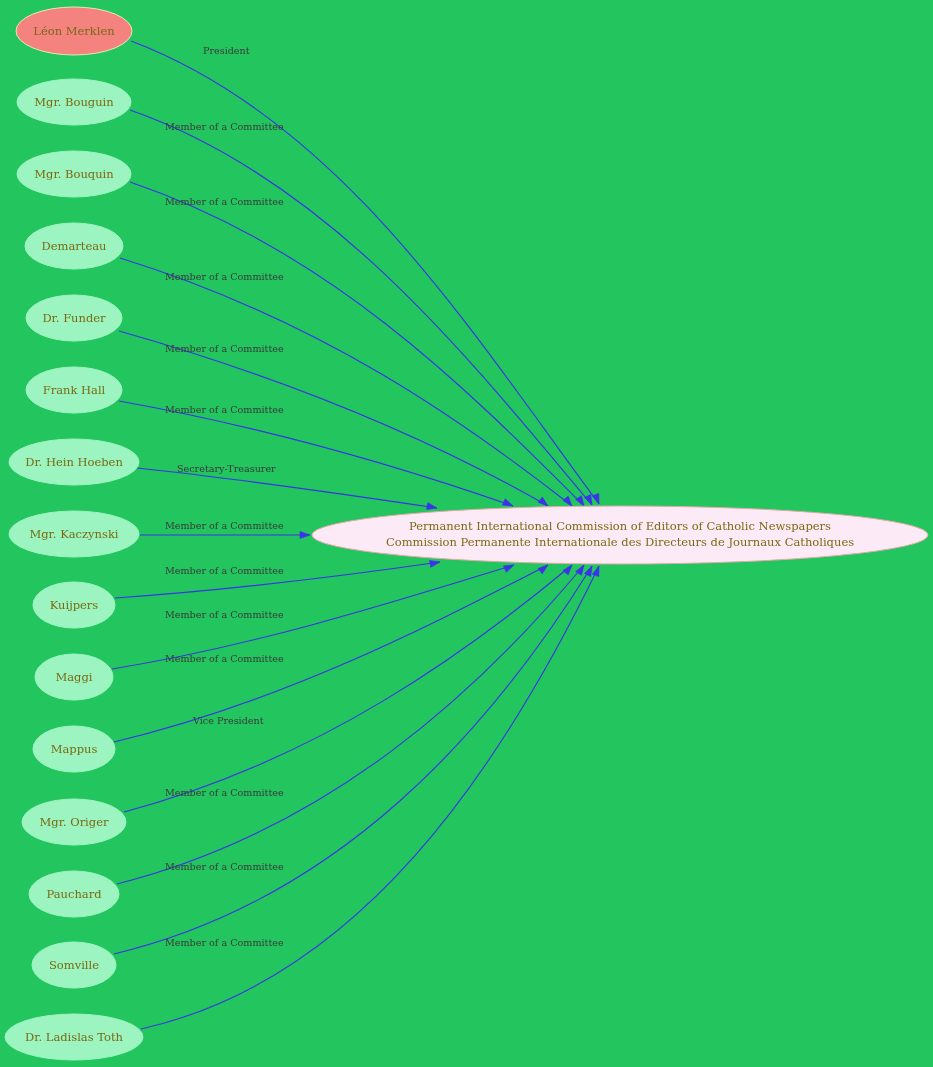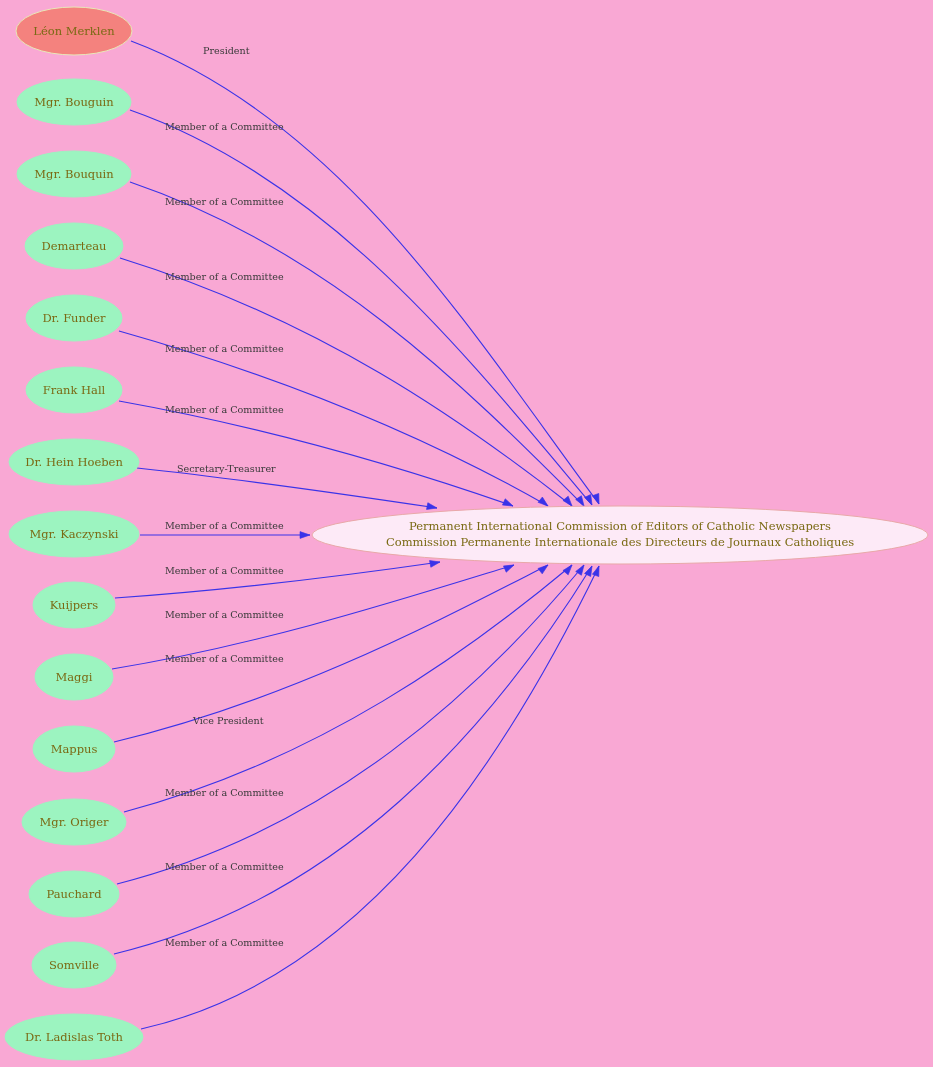--- a/index.html
+++ b/index.html
@@ -8,21 +8,21 @@
     padding: 0;
     background: #ffffff;
   }
   body {
     font-family: "DejaVu Serif", "Liberation Serif", serif;
   }
   #canvas {
     position: relative;
     width: 933px;
     height: 1067px;
-    background: #f9a8d4;
+    background: #22c55e;
     overflow: hidden;
   }
   #graph-svg {
     position: absolute;
     left: 0;
     top: 0;
     width: 933px;
     height: 1067px;
   }
   .node-ellipse {

